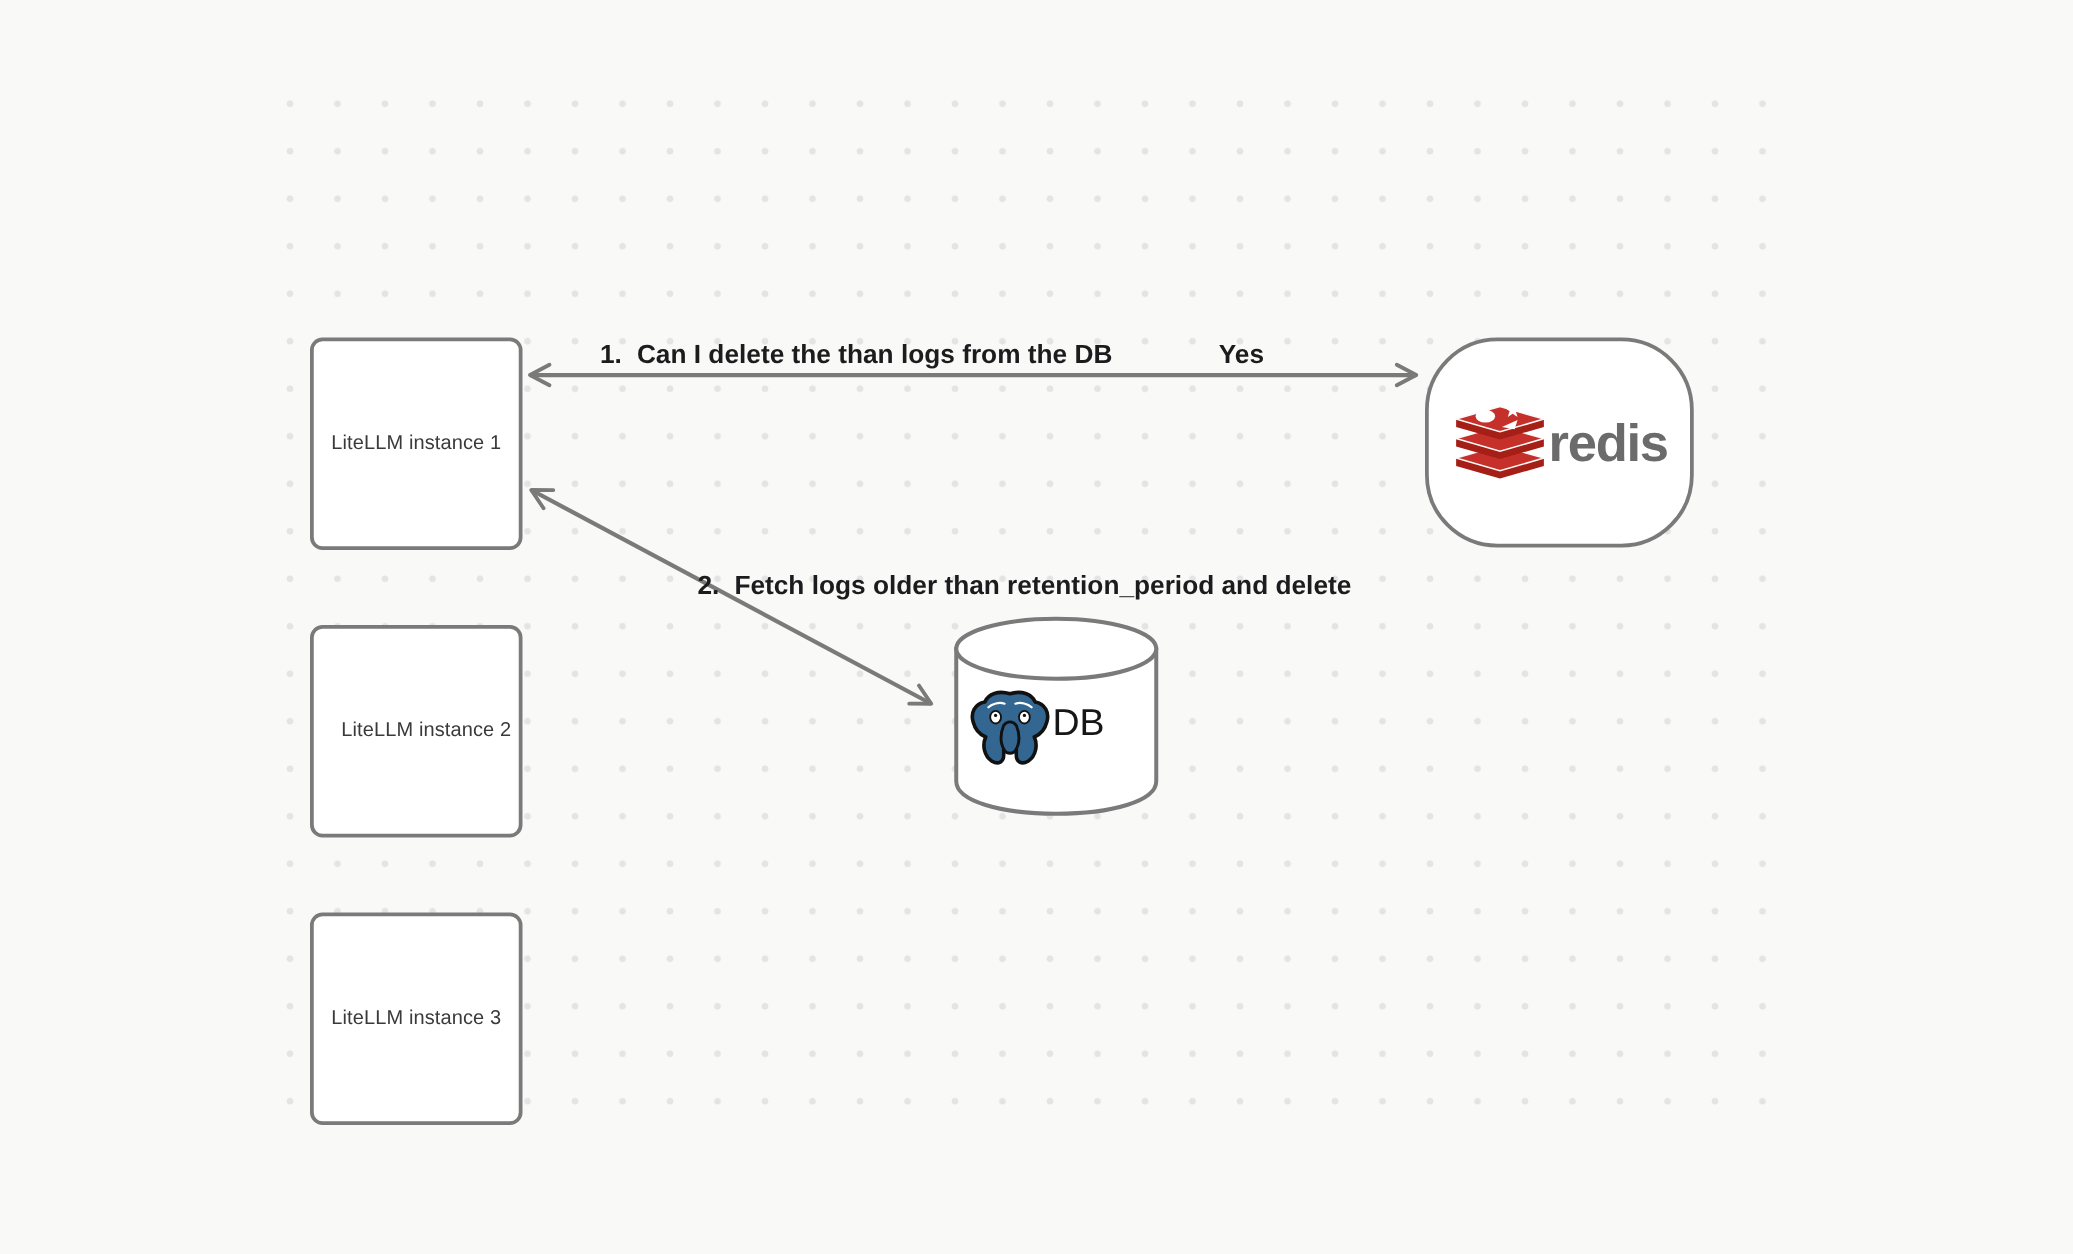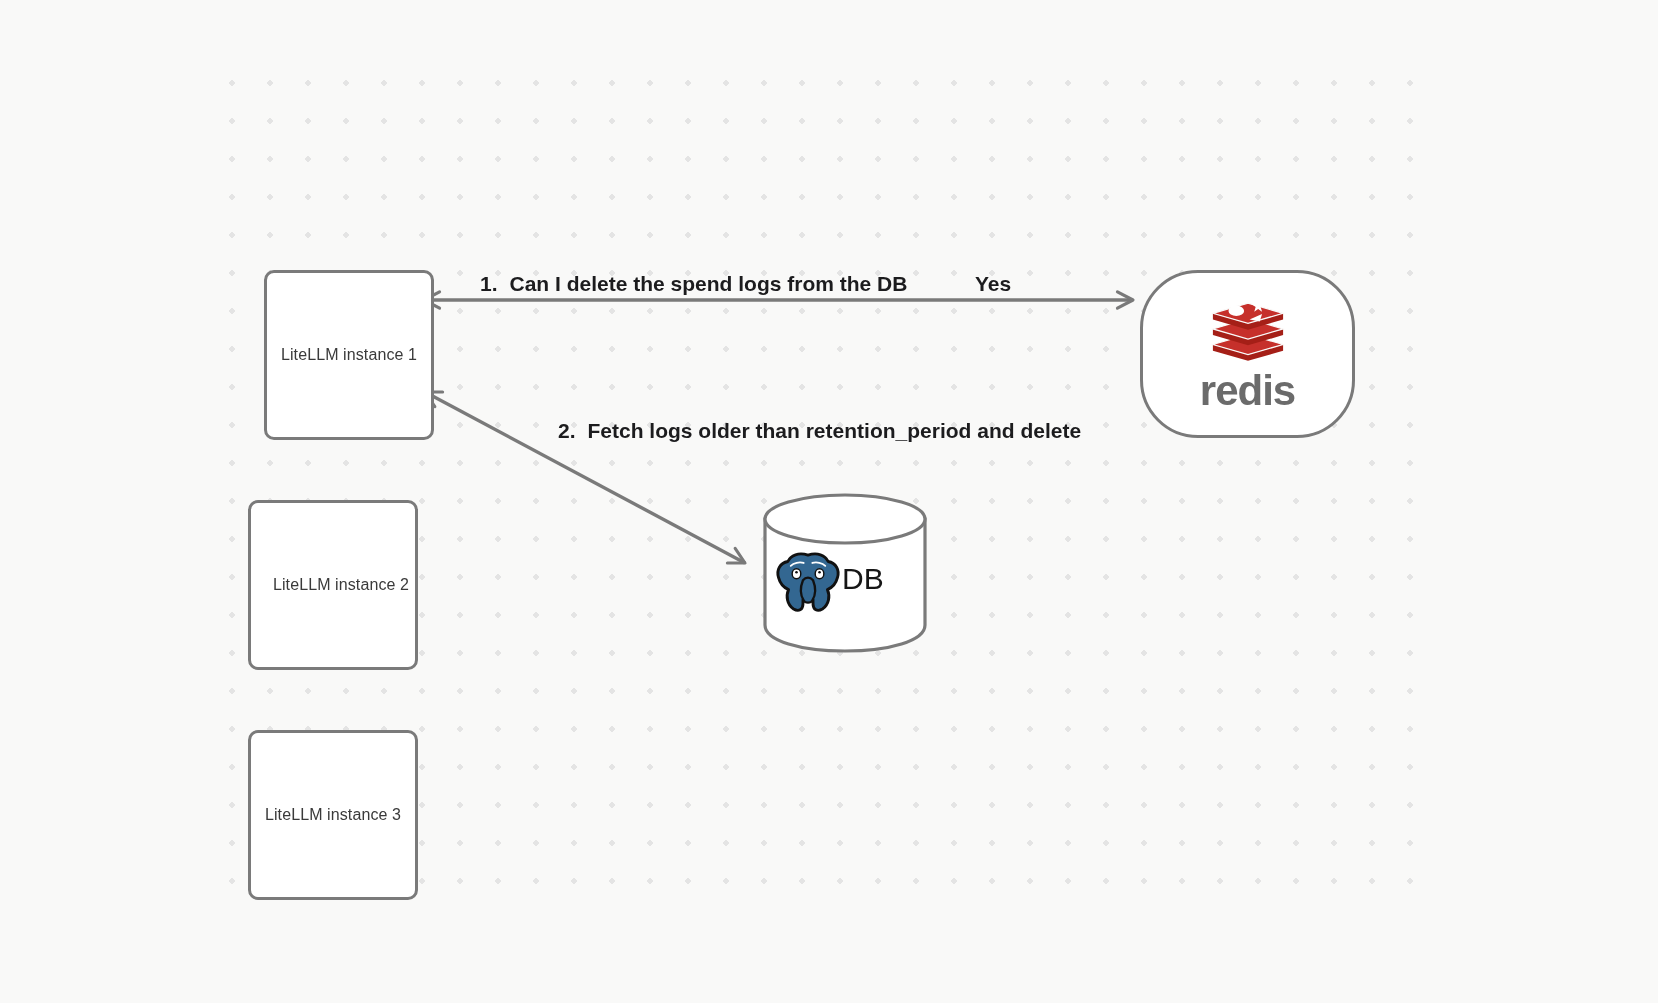--- a/index.html
+++ b/index.html
@@ -15,28 +15,28 @@
   }
   .node-box{
     position:absolute;width:170px;height:170px;
     background:#ffffff;border:3.2px solid #7a7a7a;border-radius:10px;
     display:flex;align-items:center;justify-content:center;
     box-sizing:border-box;
   }
   .node-box .box-label{
     font-size:16px;color:#3a3a3a;text-align:center;letter-spacing:.1px;
   }
-  #box1{left:264px;top:270px;}
+  #box1{left:248px;top:270px;}
   #box2{left:248px;top:500px;padding-left:16px;}
   #box3{left:248px;top:730px;}
   .redis-node{
     position:absolute;left:1140px;top:270px;width:215px;height:168px;
     background:#ffffff;border:3.2px solid #7a7a7a;border-radius:58px;
     box-sizing:border-box;
-    display:flex;flex-direction:column;align-items:center;justify-content:center;
+    display:flex;flex-direction:row;align-items:center;justify-content:center;
   }
   .redis-word{
     font-size:42px;font-weight:700;color:#6b6b6b;letter-spacing:-1px;
     line-height:1;margin-top:2px;
   }
   .db-node{
     position:absolute;left:762px;top:492px;width:166px;height:162px;
   }
   .db-node .cyl{position:absolute;left:0;top:0;}
   .db-elephant{position:absolute;left:10px;top:58px;}
@@ -60,24 +60,24 @@
   <defs>
     <marker id="ah" viewBox="0 0 26 26" refX="22" refY="13" markerWidth="7" markerHeight="7" orient="auto-start-reverse">
       <path d="M5 4 L22 13 L5 22" fill="none" stroke="#7a7a7a" stroke-width="3.4" stroke-linecap="round" stroke-linejoin="round"></path>
     </marker>
   </defs>
   <line x1="424" y1="300" x2="1133" y2="300" stroke="#7a7a7a" stroke-width="3.4" marker-start="url(#ah)" marker-end="url(#ah)"></line>
   <line x1="425" y1="392" x2="745" y2="563" stroke="#7a7a7a" stroke-width="3.4" marker-start="url(#ah)" marker-end="url(#ah)"></line>
 </svg>
 
 <div class="edge-label" id="edge1-label" style="left:480px;top:271px">
-  <span>1.</span><span class="etext">Can I delete the spend logs from the DB</span>
+  <span>1.</span><span class="etext">Can I delete the than logs from the DB</span>
 </div>
 <div class="edge-label" style="left:975px;top:271px">Yes</div>
-<div class="edge-label" id="edge2-label" style="left:558px;top:418px">
+<div class="edge-label" id="edge2-label" style="left:558px;top:456px">
   <span>2.</span><span class="etext">Fetch logs older than retention_period and delete</span>
 </div>
 
 <div class="node-box" id="box1">
   <span class="box-label">LiteLLM instance 1</span>
 </div>
 <div class="node-box" id="box2">
   <span class="box-label">LiteLLM instance 2</span>
 </div>
 <div class="node-box" id="box3">

